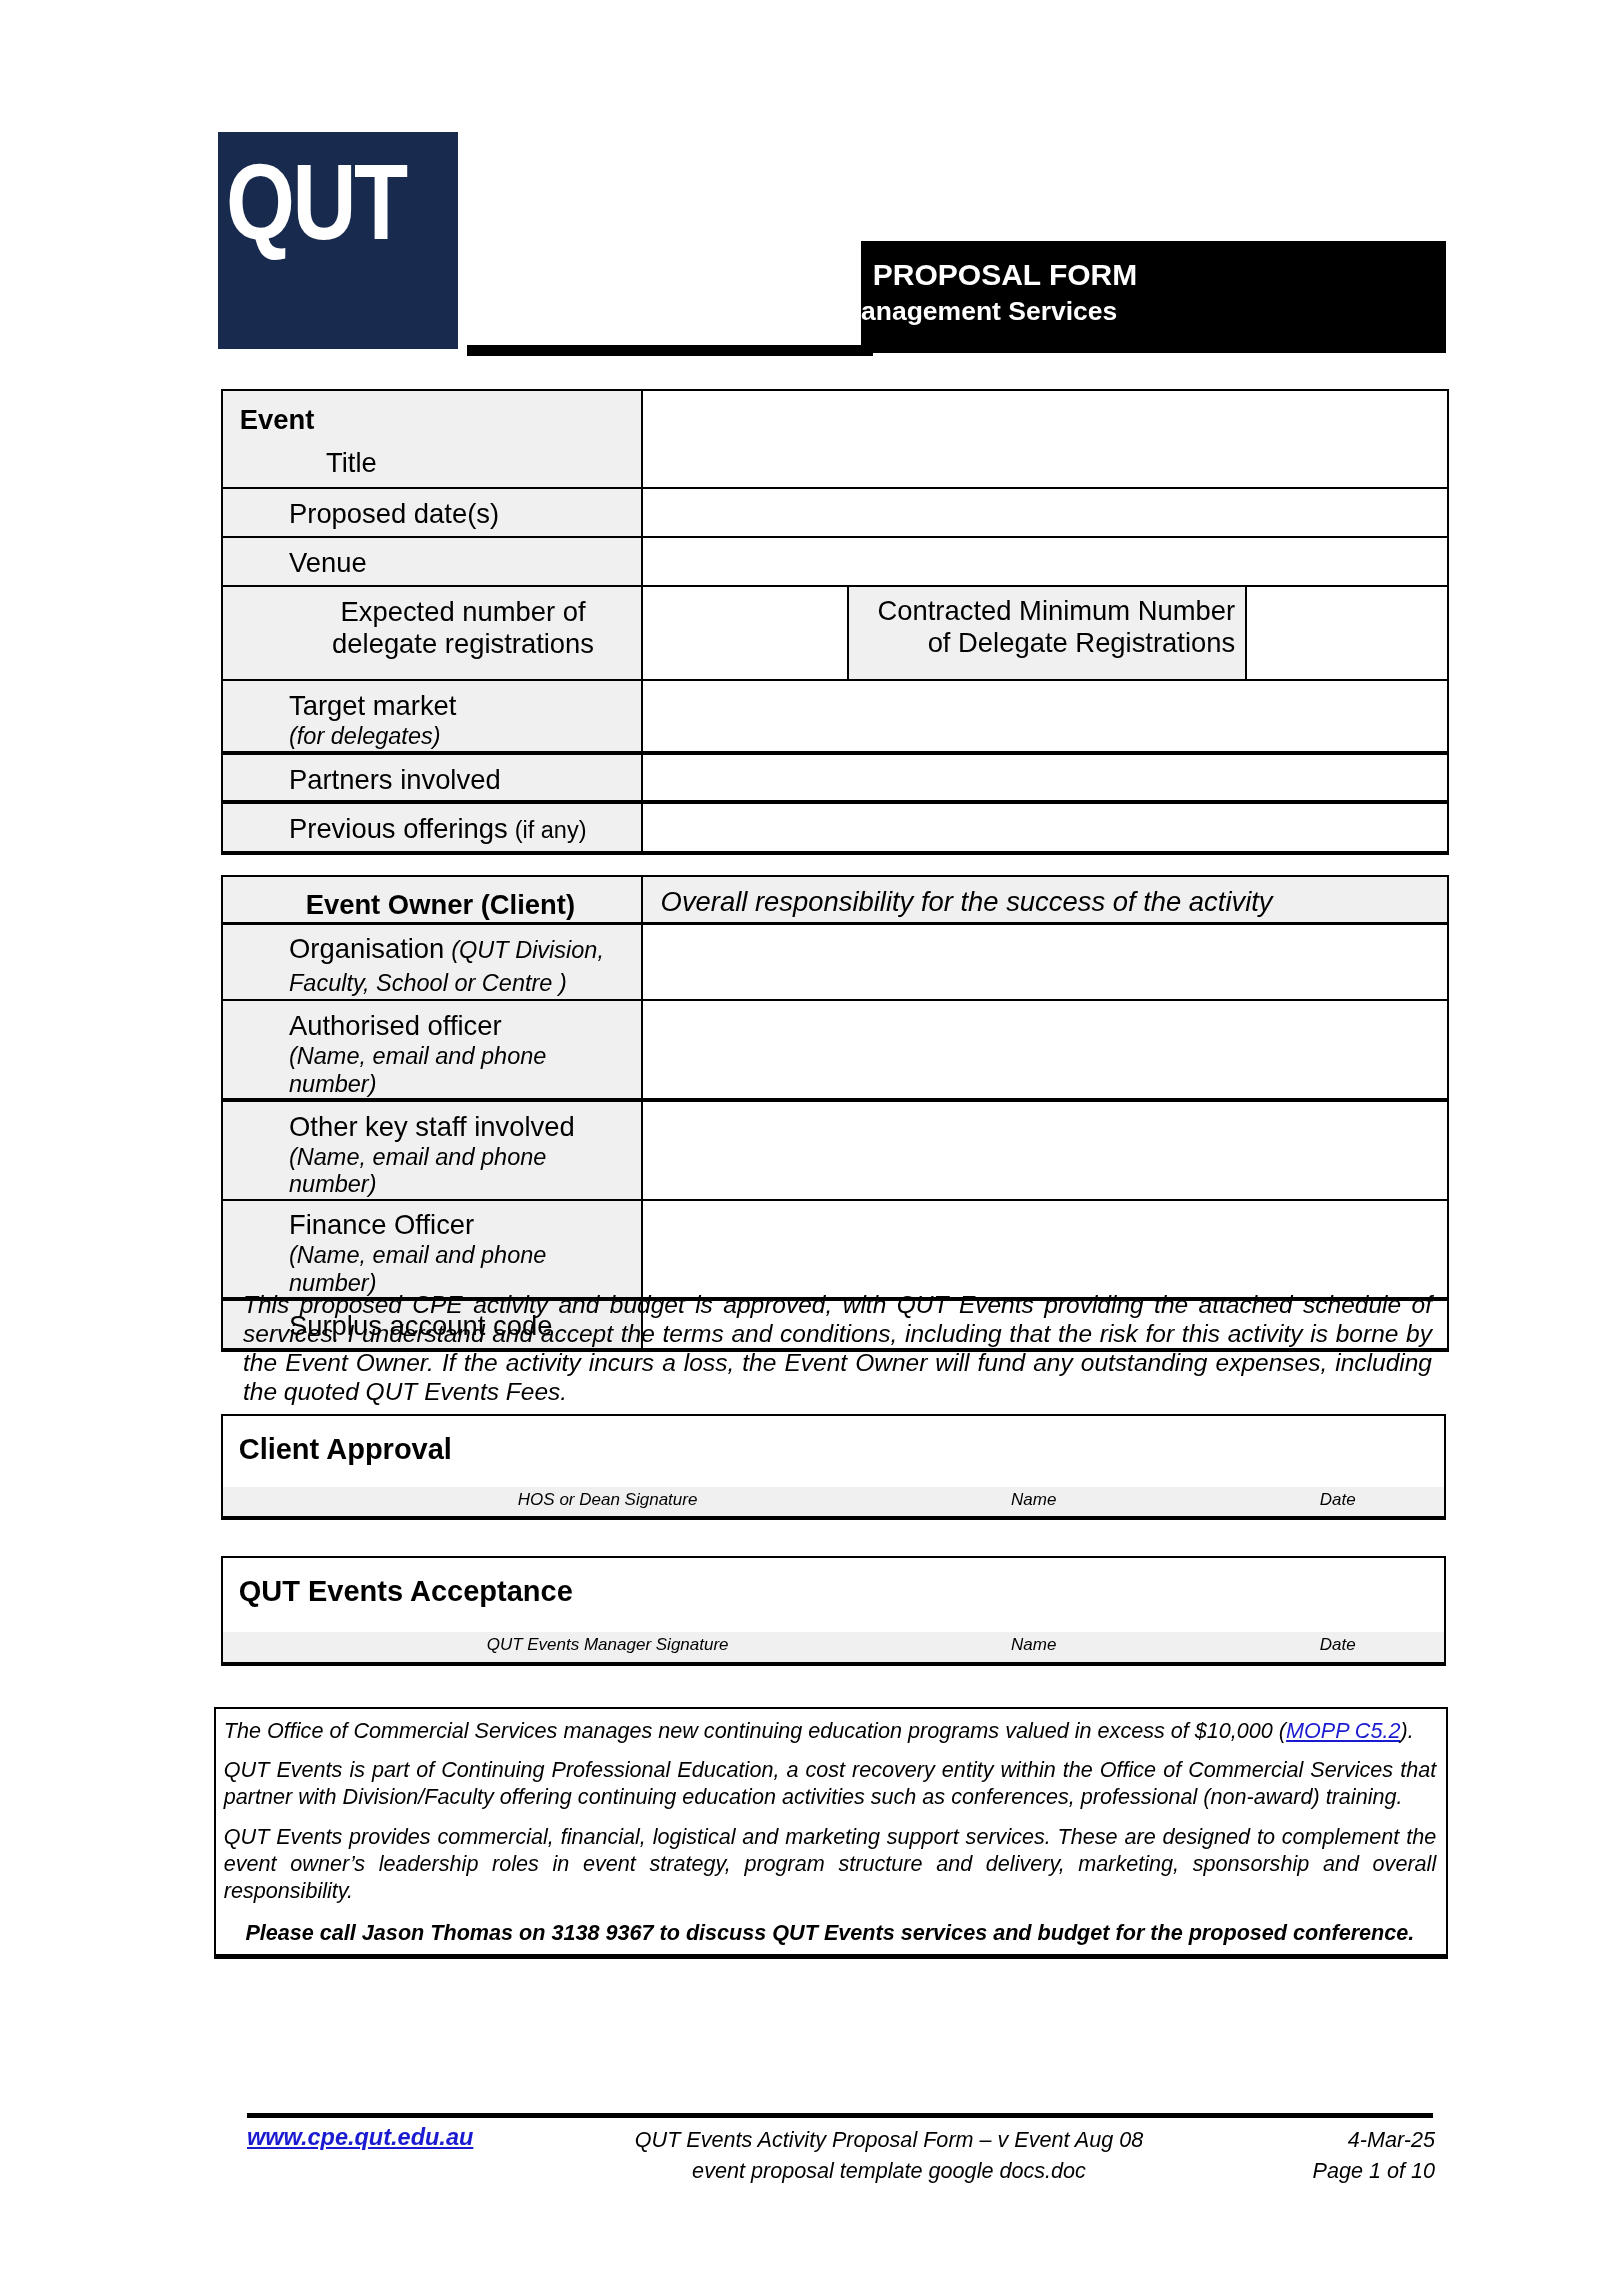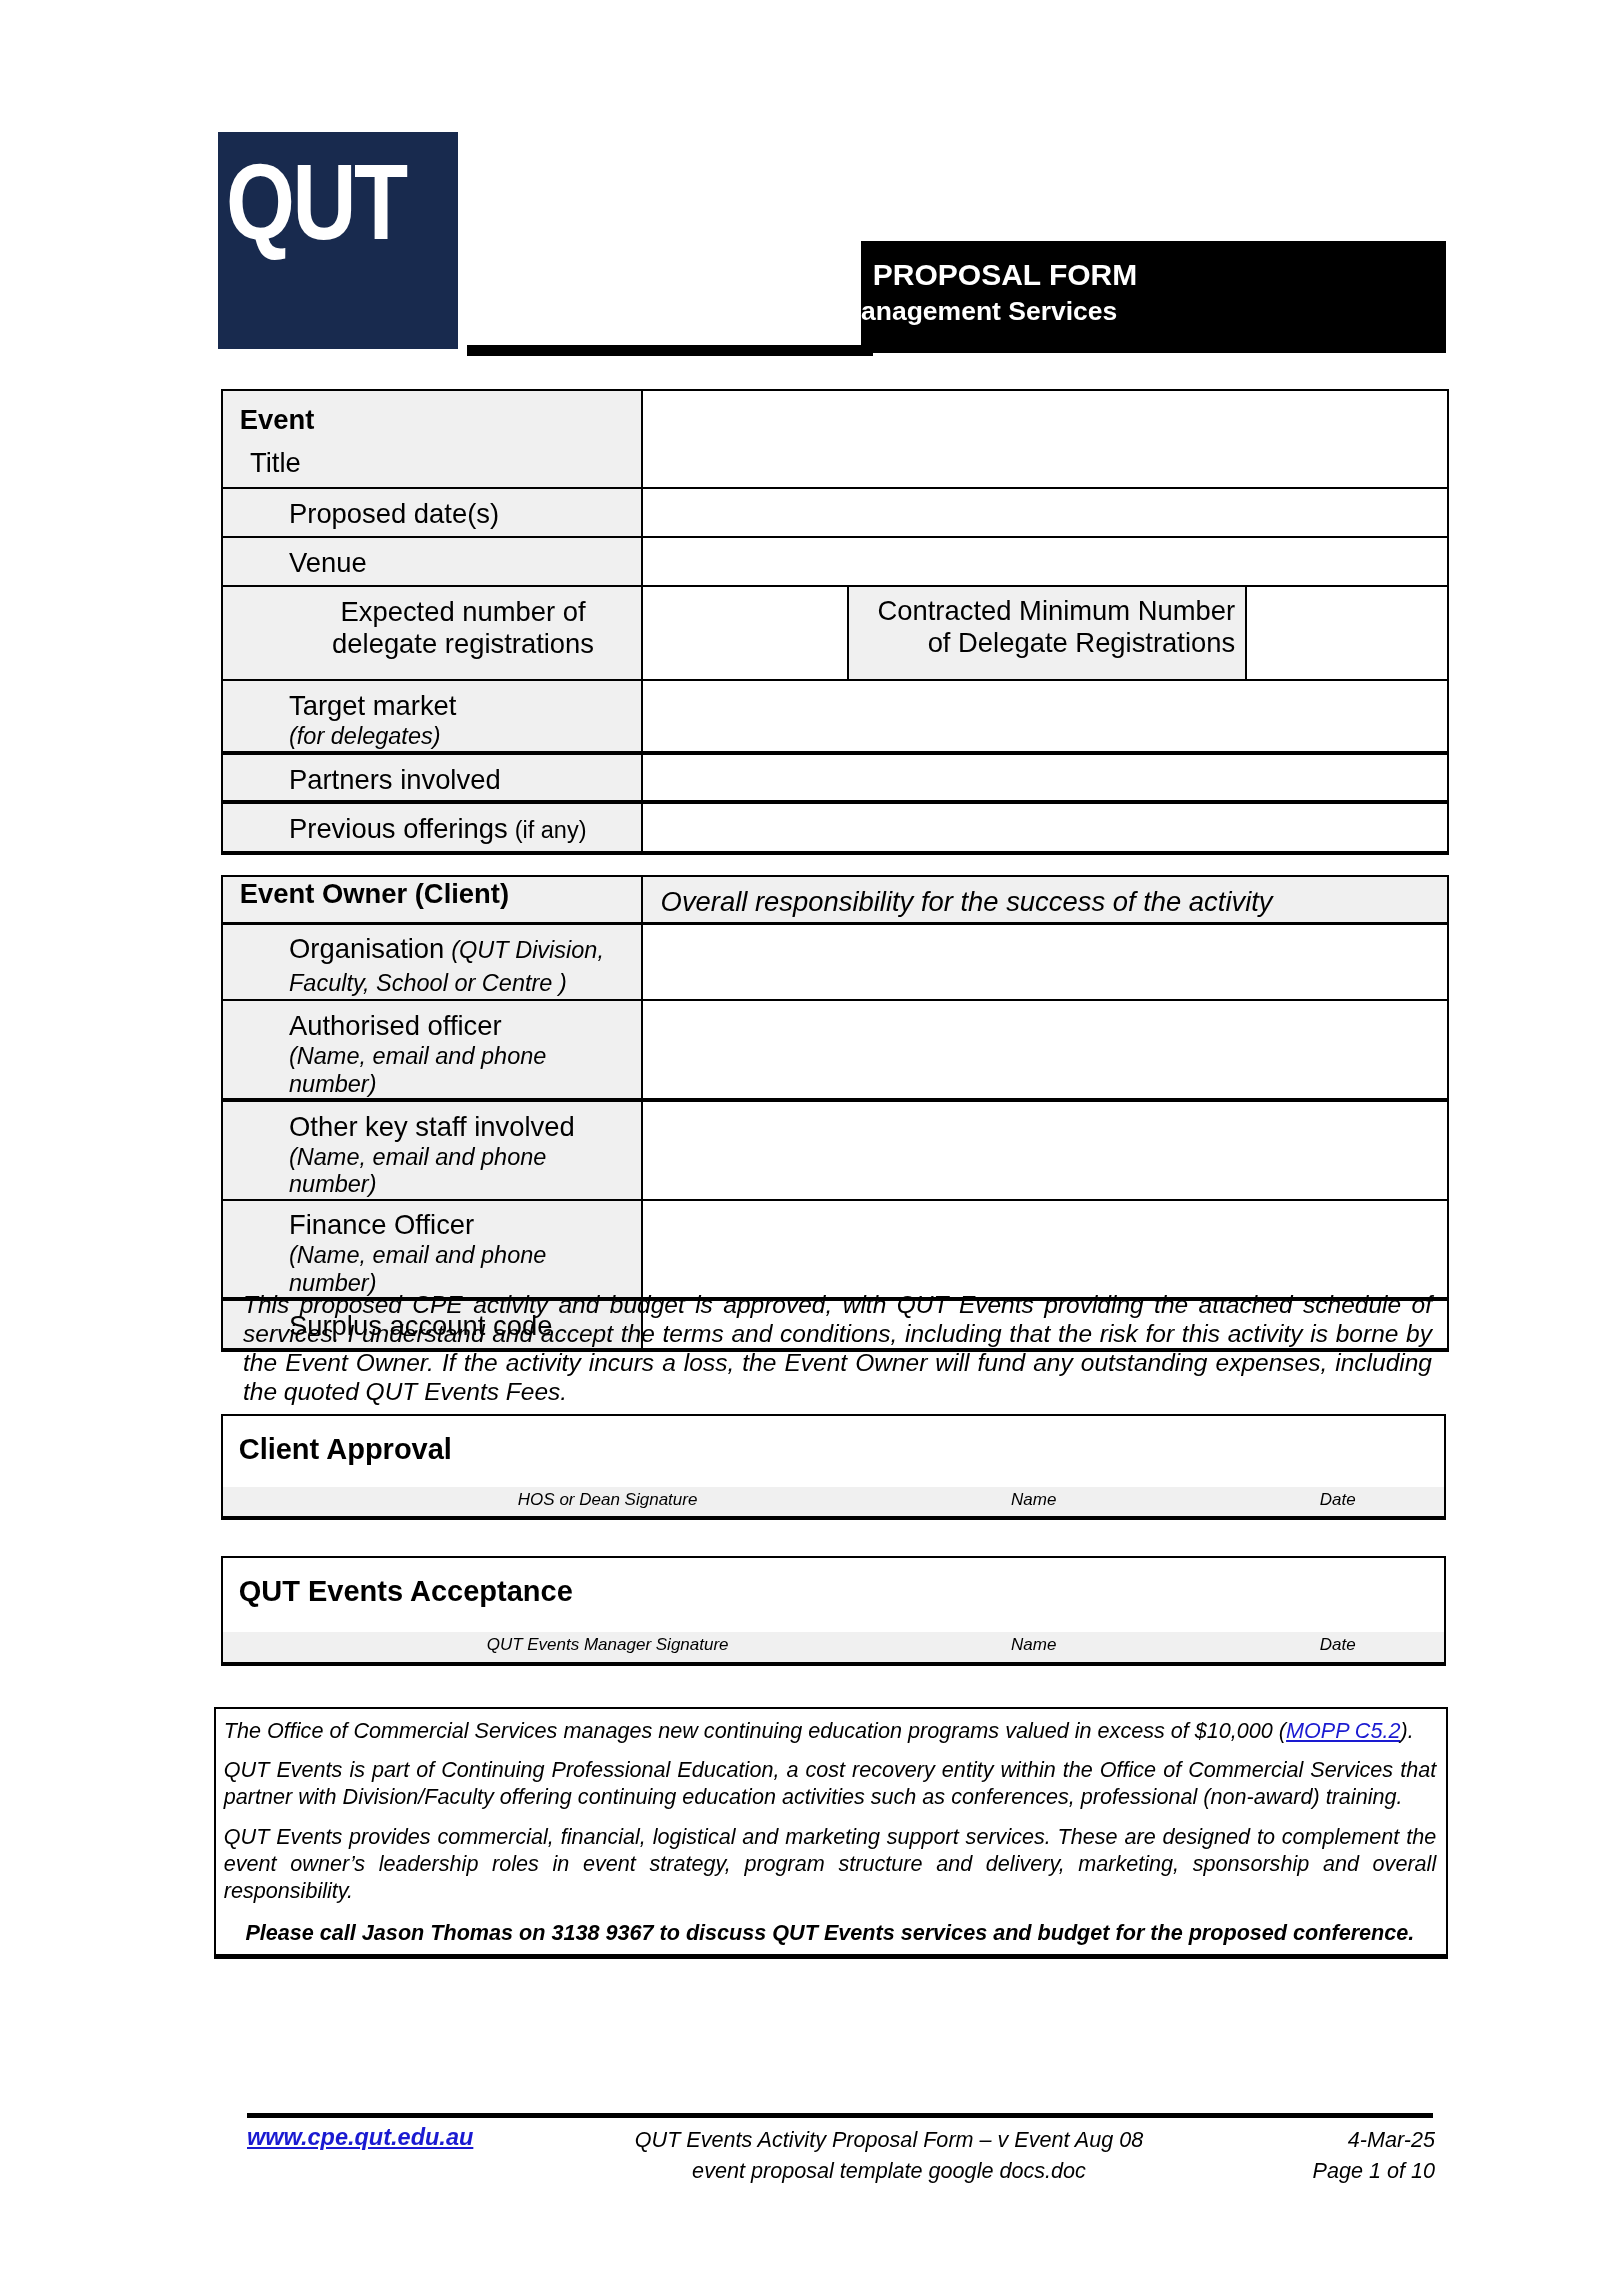--- a/index.html
+++ b/index.html
@@ -21,21 +21,21 @@
   .banner .l2 { font-size:26.5px; font-weight:bold; line-height:31px; margin:4.9px 0 0 0; white-space:nowrap; }
 
   
   table.frm { position:absolute; left:221px; border-collapse:collapse; table-layout:fixed; width:1225px; }
   table.frm td { border:2.9px solid #000; vertical-align:top; padding:0; background:#fff; }
   table.frm td.lab { background:#f0f0f0; font-size:27.4px; }
   tr.bb4 td { border-bottom-width:3.9px; }
   tr.bb5 td { border-bottom-width:4.9px;margin-top:33px; }
   .sec  { padding:12.7px 0 0 16.7px; font-weight:bold; line-height:31px; }
   .ind  { padding:8.8px 3.9px 0 66px; line-height:32px; }
-  .ind-title { padding-left:27px; margin-top:12.7px; line-height:32px; }
+  .ind-title { padding-left:103px; margin-top:12.7px; line-height:32px; }
   .note { font-size:23.5px; }
   .it   { font-style:italic; }
   .ml   { margin-left:6.9px; }
   .noteline { padding:0 3.9px 0 66px; line-height:27.4px; margin-top:1px; }
   td.lab.rt { text-align:right; padding:7.8px 9.8px 0 7.8px; line-height:32px; }
   .sub { padding:7.8px 0 0 17.6px; font-size:27.4px; line-height:33px; }
 
   
   .statement {
     position:absolute; left:243px; top:1290px; width:1189px;
@@ -150,21 +150,21 @@
     </table>
 
   <table class="frm" style="top:875px;">
     <colgroup>
         <col style="width:420px">
         <col style="width:806px">
       </colgroup>
     <tbody>
         <tr class="bb4">
       <td class="lab" style="height:47px;">
-        <div class="sec" style="padding-top:1px;">Event Owner (Client)</div>
+        <div class="sec" style="padding-top:12px;text-align:center;">Event Owner (Client)</div>
       </td>
       <td class="lab">
         <div class="sub it">Overall responsibility for the success of the activity</div>
       </td>
     </tr>
     <tr>
       <td class="lab" style="height:74px;">
         <div class="ind">
           <span>Organisation</span><span class="note it ml">(QUT Division, Faculty, School or Centre )</span>
         </div>

